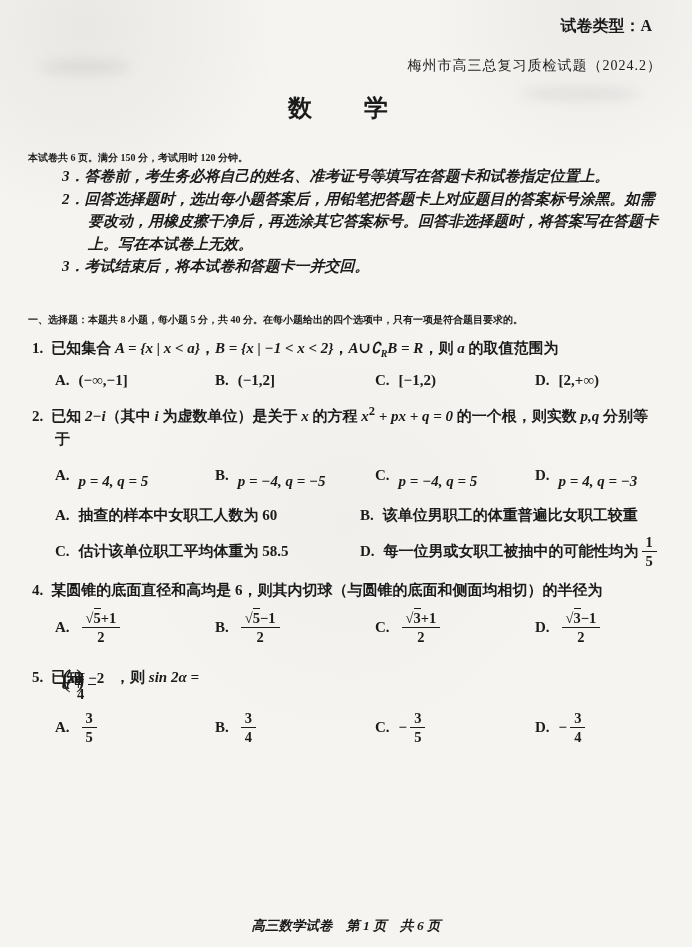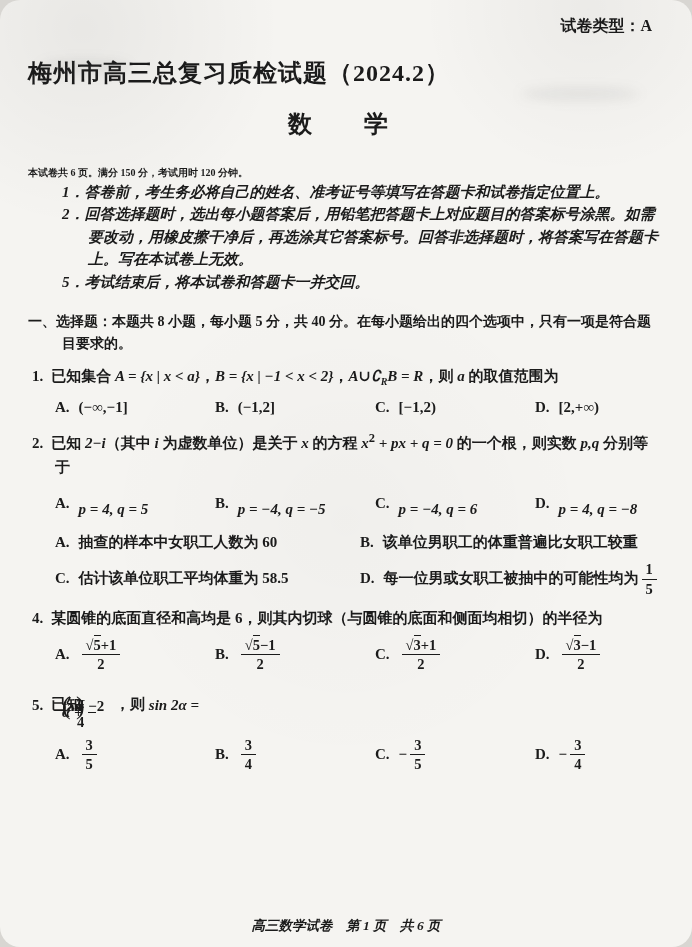--- a/index.html
+++ b/index.html
@@ -13,40 +13,39 @@
       radial-gradient(circle at 85% 1%, rgba(0,0,0,0.04), transparent 15%),
       radial-gradient(circle at 50% 55%, rgba(0,0,0,0.02), transparent 40%);
     color:#1b1b1b;
     font-family:"Liberation Serif","DejaVu Serif",serif;
     font-size:15px;
     font-weight:700;
     line-height:1.55;
     overflow:hidden;
     box-sizing:border-box;
     padding:14px 30px 0 28px;
-    border-radius:20px;
   }
   .paper-type{text-align:right;font-size:16px;padding-right:10px;}
-  .title{margin:16px 0 0 0;text-align:left;font-size:24px;font-weight:700;letter-spacing:1px;}
+  .title{margin:16px 0 0 0;text-align:right;font-size:14px;font-weight:400;letter-spacing:1px;}
   .subject{margin:14px 0 0 0;text-align:center;font-size:24px;font-weight:700;letter-spacing:14px;}
   .info{margin:22px 0 0 0;font-size:10px;}
   .notes-title{margin:2px 0 0 0;font-size:15.5px;}
   .note{
     font-style:italic;
     margin-left:34px;
     padding-left:26px;
     text-indent:-26px;
     font-size:15px;
     line-height:1.5;
   }
   .section-heading{
-    margin:18px 0 0 0;
+    margin:34px 0 0 0;
     padding-left:34px;
     text-indent:-34px;
-    font-size:14px;
+    font-size:10px;
   }
   .q{margin-top:10px;}
   .q-stem{
     margin-left:4px;
     padding-left:23px;
     text-indent:-23px;
   }
   .q-no{margin-right:8px;}
   .math{font-style:italic;margin-top:12px;}
   .math sub,.math sup,sub.math,sup.math{font-size:10px;font-style:italic;}
@@ -85,23 +84,23 @@
 
 <div class="page">
   <div class="artifact a1"></div>
   <div class="artifact a2"></div>
 
   <div class="paper-type">试卷类型：A</div>
   <h1 class="title">梅州市高三总复习质检试题（2024.2）</h1>
   <h2 class="subject">数　学</h2>
 
   <p class="info">本试卷共 6 页。满分 150 分，考试用时 120 分钟。</p>
-  <div class="note">1．答卷前，考生务必将自己的姓名、准考证号等填写在答题卡和试卷指定位置上。</div>
+  <div class="note">3．答卷前，考生务必将自己的姓名、准考证号等填写在答题卡和试卷指定位置上。</div>
   <div class="note">2．回答选择题时，选出每小题答案后，用铅笔把答题卡上对应题目的答案标号涂黑。如需要改动，用橡皮擦干净后，再选涂其它答案标号。回答非选择题时，将答案写在答题卡上。写在本试卷上无效。</div>
-  <div class="note">5．考试结束后，将本试卷和答题卡一并交回。</div>
+  <div class="note">3．考试结束后，将本试卷和答题卡一并交回。</div>
 
   <p class="section-heading">一、选择题：本题共 8 小题，每小题 5 分，共 40 分。在每小题给出的四个选项中，只有一项是符合题目要求的。</p>
 
   <div class="q">
     <div class="q-stem">
       <span class="q-no">1.</span><span>已知集合 </span><span class="math">A = {x | x &lt; a}</span><span>，</span><span class="math">B = {x | −1 &lt; x &lt; 2}</span><span>，</span><span class="math">A∪∁</span><sub class="math">R</sub><span class="math">B = R</span><span>，则 </span><span class="math">a</span><span> 的取值范围为</span>
     </div>
     <div class="opts opts-4">
       <span class="opt">
           <span class="opt-label">A.</span>
@@ -130,25 +129,25 @@
       <span class="opt">
           <span class="opt-label">A.</span>
           <span class="math">p = 4, q = 5</span>
         </span>
       <span class="opt">
           <span class="opt-label">B.</span>
           <span class="math">p = −4, q = −5</span>
         </span>
       <span class="opt">
           <span class="opt-label">C.</span>
-          <span class="math">p = −4, q = 6</span>
-        </span>
-      <span class="opt">
-          <span class="opt-label">D.</span>
-          <span class="math">p = 4, q = −8</span>
+          <span class="math">p = −4, q = 5</span>
+        </span>
+      <span class="opt">
+          <span class="opt-label">D.</span>
+          <span class="math">p = 4, q = −3</span>
         </span>
     </div>
   </div>
 
   <div class="q">
     <div class="opts opts-2">
       <span class="opt">
           <span class="opt-label">A.</span>
           <span>抽查的样本中女职工人数为 60</span>
         </span>

